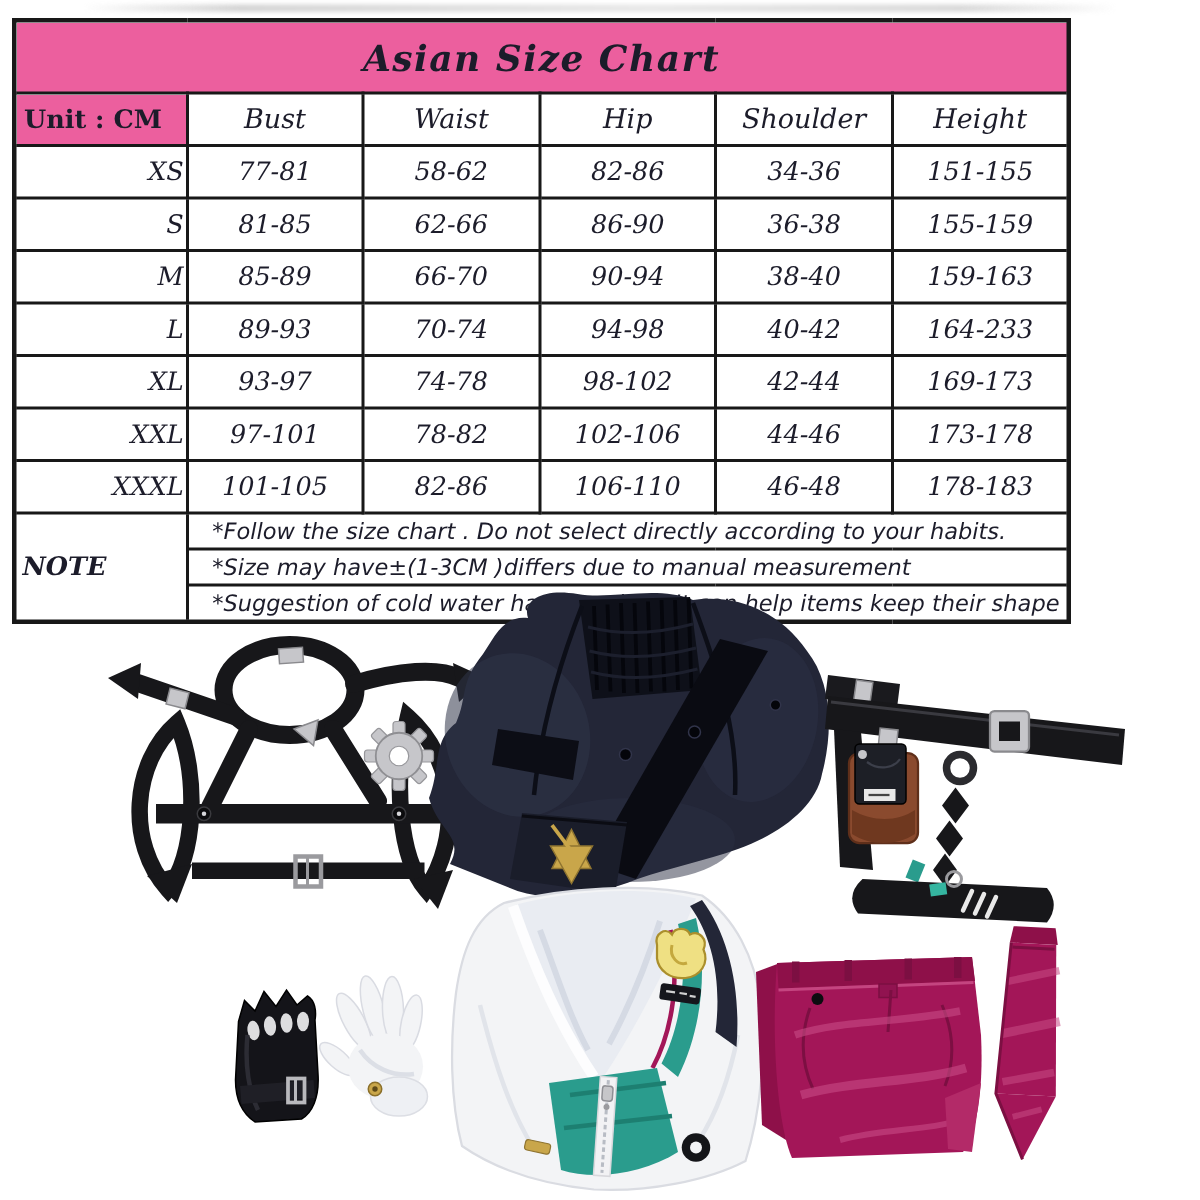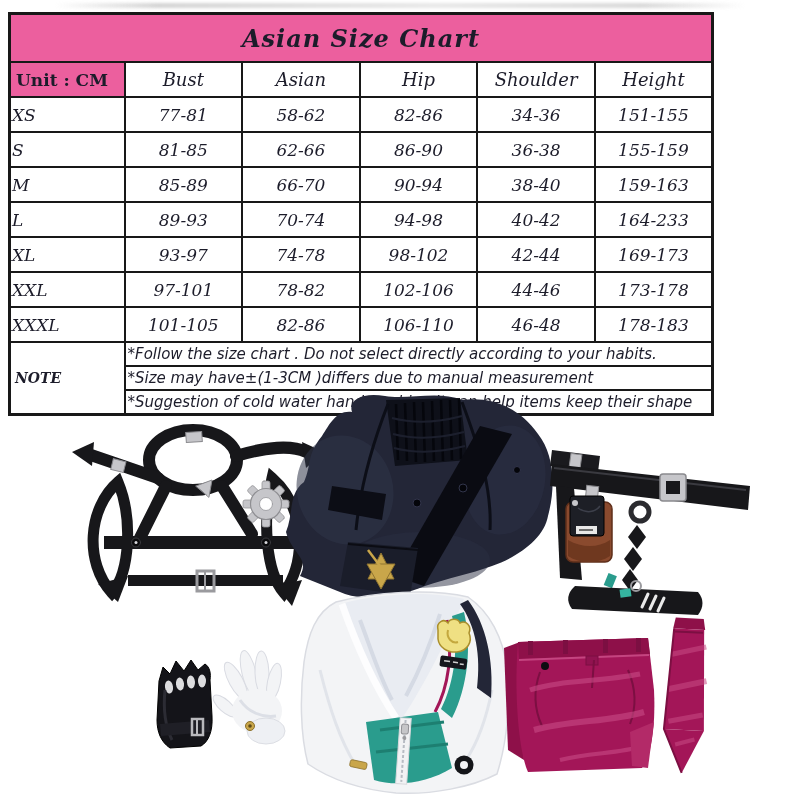--- a/index.html
+++ b/index.html
@@ -25,25 +25,25 @@
   col.c0{width:115px;}
   .title-cell{
     height:44px;background:var(--header-pink,#ec5f9e);
     text-align:center;font-style:italic;font-weight:bold;font-size:24px;letter-spacing:1px;
   }
   .unit-cell{
     background:var(--header-pink,#ec5f9e);
     font-weight:bold;font-size:17px;padding-left:5px;height:31px;
   }
   .col-head{height:31px;text-align:center;font-style:italic;font-size:18px;margin-left:48px;}
-  .size-cell{height:31px;text-align:left;font-style:italic;font-size:17px;}
+  .size-cell{height:31px;text-align:right;font-style:italic;font-size:17px;}
   .val-cell{height:31px;text-align:center;font-style:italic;font-size:17px;}
-  .note-label{font-style:italic;font-weight:bold;font-size:14px;padding-left:4px;vertical-align:middle;}
+  .note-label{font-style:italic;font-weight:bold;font-size:17px;padding-left:4px;vertical-align:middle;}
   .note-cell{
-    height:20px;padding-left:2px;font-style:italic;font-size:15px;
+    height:20px;padding-left:16px;font-style:italic;font-size:15px;
     font-family:"DejaVu Sans","Liberation Sans",sans-serif;
   }
   .costume-photo{position:absolute;left:0;top:390px;}
 </style>
 </head>
 <body>
 
 <div class="top-smudge"></div>
 
 <table class="chart-table">
@@ -55,21 +55,21 @@
       <col>
       <col>
     </colgroup>
   <tbody>
     <tr>
       <td colspan="6" class="title-cell">Asian Size Chart</td>
     </tr>
     <tr>
       <td class="unit-cell">Unit : CM</td>
       <td class="col-head">Bust</td>
-      <td class="col-head">Asian</td>
+      <td class="col-head">Waist</td>
       <td class="col-head">Hip</td>
       <td class="col-head">Shoulder</td>
       <td class="col-head">Height</td>
     </tr>
     <tr>
       <td class="size-cell">XS</td>
       <td class="val-cell">77-81</td>
       <td class="val-cell">58-62</td>
       <td class="val-cell">82-86</td>
       <td class="val-cell">34-36</td>

